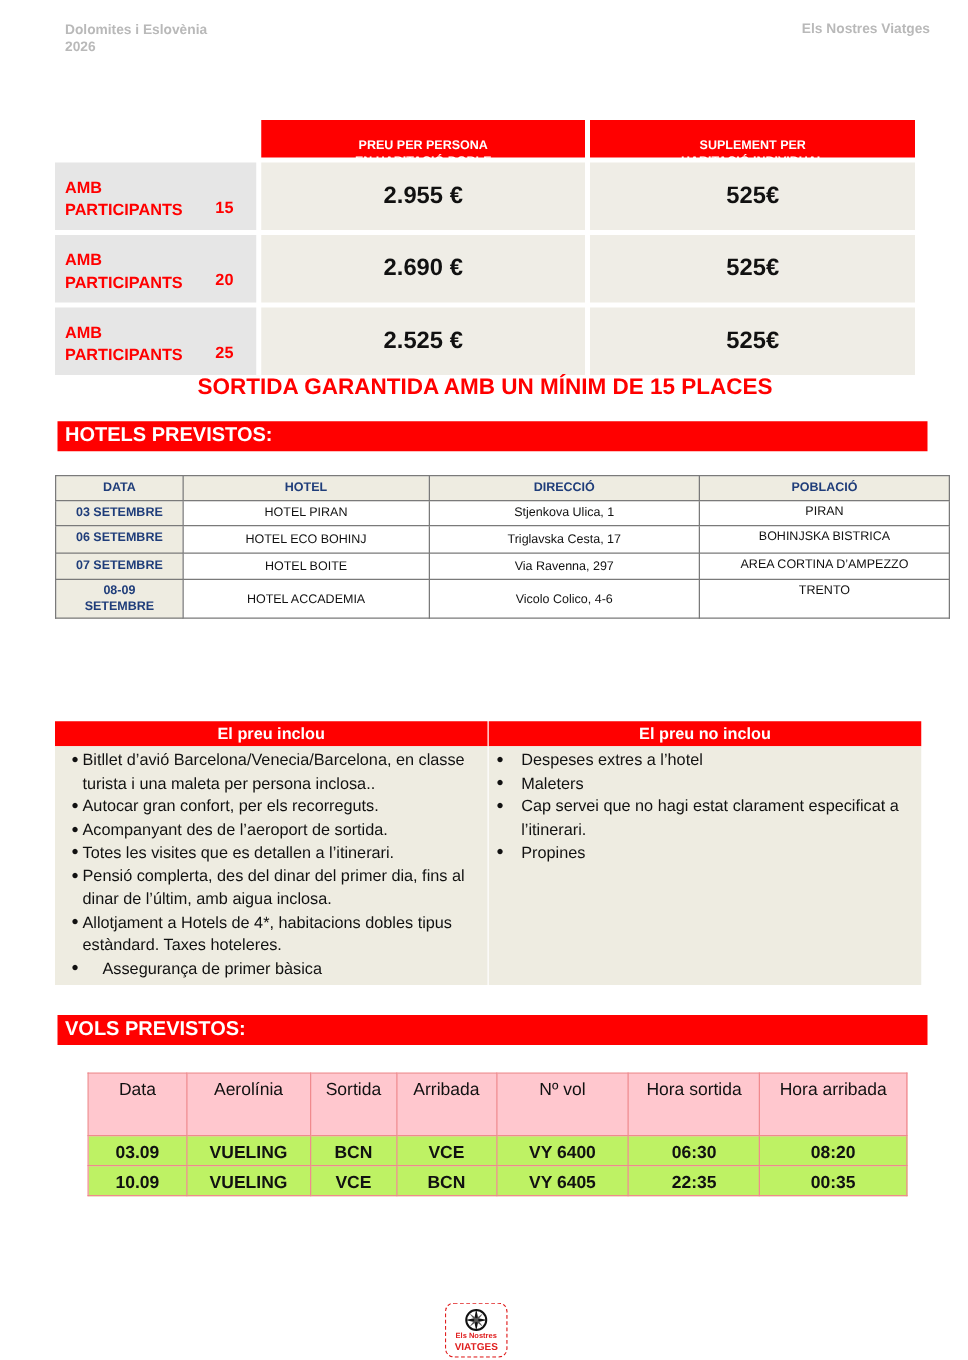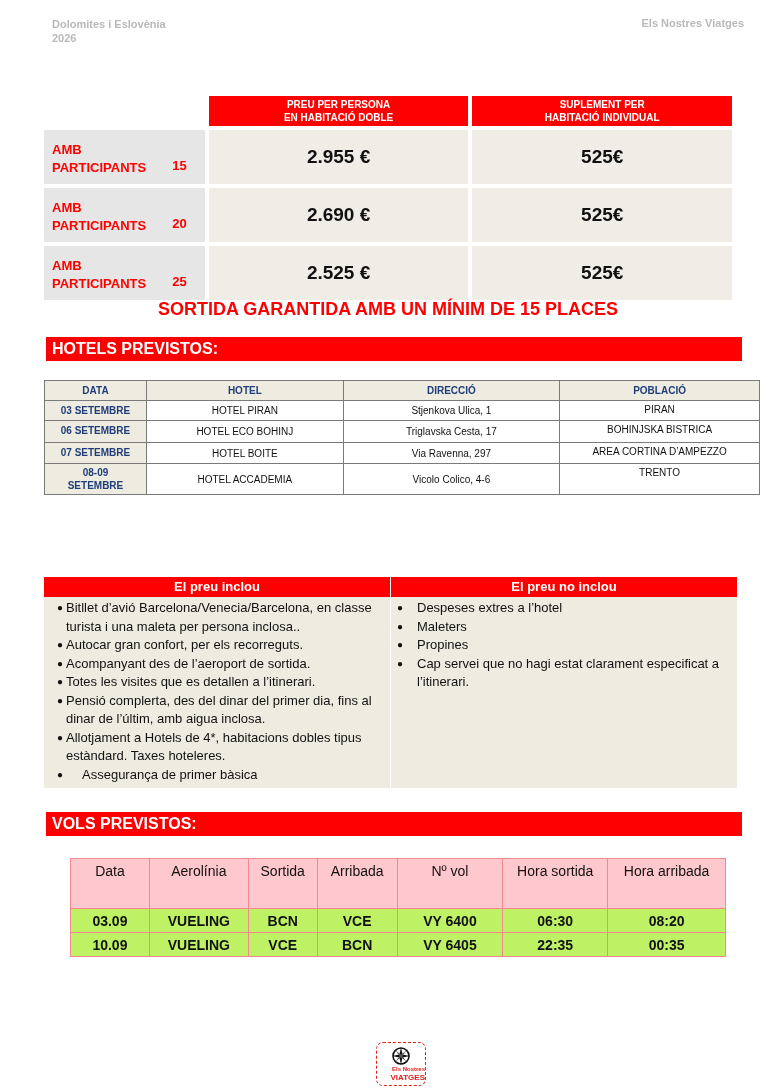--- a/index.html
+++ b/index.html
@@ -6,21 +6,21 @@
   body { width: 774px; height: 1088px; background: #ffffff; font-family: "Liberation Sans", sans-serif; position: relative; overflow: hidden; color: #111; }
   .hdr-left { position: absolute; left: 52px; top: 17px; font-size: 11px; font-weight: bold; color: #b9b9b9; line-height: 14px; }
   .hdr-right { position: absolute; right: 30px; top: 17px; font-size: 11px; font-weight: bold; color: #b9b9b9; }
 
   
   .price { position: absolute; left: 44px; top: 96px; width: 688px; }
   .price .row { display: flex; gap: 4px; margin-bottom: 4px; }
   .price .c0 { width: 161px; }
   .price .c1 { width: 260px; }
   .price .c2 { width: 260px; }
-  .price .hcell { background: #ff0000; color: #fff; font-size: 10px; font-weight: bold; text-align: center; line-height: 13px; padding-top: 2px; height: 30px; }
+  .price .hcell { background: #ff0000; color: #fff; font-size: 10px; font-weight: bold; text-align: center; line-height: 13px; padding-top: 14px; height: 30px; }
   .price .lbl { background: #e6e6e6; height: 54px; position: relative; color: #ff0000; font-weight: bold; font-size: 13px; }
   .price .lbl .a { position: absolute; left: 8px; top: 12px; }
   .price .lbl .n { position: absolute; right: 18px; top: 28px; }
   .price .lbl .p { position: absolute; left: 8px; top: 30px; }
   .price .val { background: #efede6; height: 54px; display: flex; align-items: center; justify-content: center; font-weight: bold; font-size: 19px; color: #111; }
   .guarantee { position: absolute; left: 44px; width: 688px; top: 299px; text-align: center; color: #ff0000; font-weight: bold; font-size: 18px; }
 
   .section-bar { position: absolute; left: 46px; width: 696px; height: 24px; background: #ff0000; color: #fff; font-weight: bold; font-size: 16px; padding-left: 6px; line-height: 24px; }
 
   
@@ -40,21 +40,21 @@
   .inc li::before { content: "\25CF"; position: absolute; left: 13px; font-size: 10px; }
   .inc.right li { padding-left: 26px; }
   .inc.right li::before { left: 6px; }
 
   
   table.flights { position: absolute; left: 70px; top: 858px; width: 656px; border-collapse: collapse; font-size: 14px; }
   table.flights th, table.flights td { border: 1px solid #f08a8e; text-align: center; font-weight: normal; }
   table.flights th { background: #ffc7ce; height: 50px; vertical-align: top; padding-top: 4px; }
   table.flights td { height: 24px; background: #bef264; font-weight: bold; }
 
-  .logo { position: absolute; left: 376px; top: 1042px; width: 50px; height: 44px; border: 1.5px dashed #e02020; border-radius: 7px; background: #fff; text-align: right; }
+  .logo { position: absolute; left: 356px; top: 1042px; width: 50px; height: 44px; border: 1.5px dashed #e02020; border-radius: 7px; background: #fff; text-align: center; }
   .logo .rose { display: block; margin: 3px auto 0 auto; }
   .logo .t1 { font-size: 6px; font-weight: bold; color: #e02020; line-height: 7px; }
   .logo .t2 { font-size: 8px; font-weight: bold; color: #e02020; line-height: 9px; }
 </style>
 </head>
 <body>
 
 <div class="hdr-left">
   <div>Dolomites i Eslovènia</div>
   <div>2026</div>
@@ -170,22 +170,22 @@
       <li style="padding-left:38px">Assegurança de primer bàsica</li>
     </ul>
   </div>
 </div>
 <div class="inc right" style="left:391px;">
   <div class="h">El preu no inclou</div>
   <div class="body" style="height:191px;">
     <ul>
       <li>Despeses extres a l’hotel</li>
       <li>Maleters</li>
+      <li>Cap servei que no hagi estat clarament especificat a l’itinerari.</li>
       <li>Propines</li>
-      <li>Cap servei que no hagi estat clarament especificat a l’itinerari.</li>
     </ul>
   </div>
 </div>
 
 <div class="section-bar" style="top:812px;">VOLS PREVISTOS:</div>
 
 <table class="flights">
   <colgroup>
     <col style="width:79px">
       <col style="width:99px">

